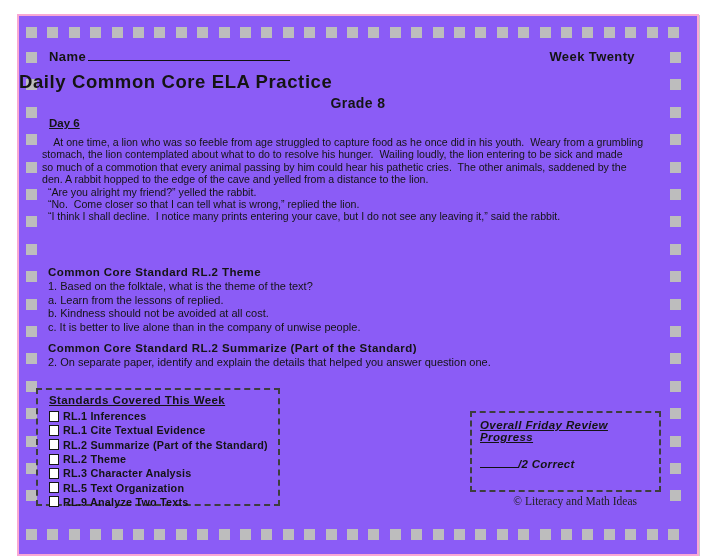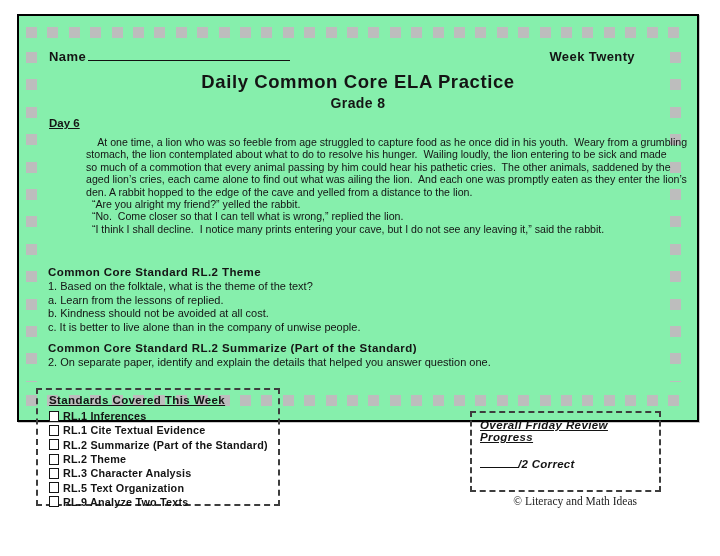--- a/index.html
+++ b/index.html
@@ -2,22 +2,22 @@
 <html><head>
 <meta charset="utf-8">
 <style>
   html,body{margin:0;padding:0;background:#ffffff;}
   body{
     width:720px;height:556px;position:relative;overflow:hidden;
     font-family:"Liberation Sans",sans-serif;color:#141414;
     -webkit-font-smoothing:antialiased;
   }
   .frame{
-    position:absolute;left:17px;top:14px;width:682px;height:408px;
-    border:2px solid #000000;background:#86efac;box-sizing:border-box;
+    position:absolute;left:17px;top:14px;width:682px;height:542px;
+    border:2px solid #f9a8d4;background:#8b5cf6;box-sizing:border-box;
     box-shadow:1px 1px 0 #c9c9c9;
   }
   
   .sq-top,.sq-bottom{
     position:absolute;left:7px;right:12px;height:11px;
     background:repeating-linear-gradient(to right,#bdbdbd 0 11px,transparent 11px 21.4px);
   }
   .sq-top{top:11px;}
   .sq-bottom{bottom:14px;}
   .sq-left,.sq-right{
@@ -34,34 +34,34 @@
     display:flex;align-items:baseline;font-size:13px;
   }
   .name-line{
     display:inline-block;width:202px;height:13px;
     border-bottom:1.6px solid #111;margin-left:2px;
   }
   .name-spacer{flex:1;}
   .week{font-size:13px;}
 
   .title{
-    position:absolute;left:0;right:0;top:55px;text-align:center;
+    position:absolute;left:0;right:0;top:55px;
     font-size:18.5px;font-weight:700;letter-spacing:.6px;
   }
   .subtitle{
     position:absolute;left:0;right:0;top:79px;text-align:center;
     font-size:14px;font-weight:700;letter-spacing:.4px;
   }
   .day{
     position:absolute;left:30px;top:101px;font-size:11.5px;font-weight:700;
     text-decoration:underline;
   }
 
   .passage{position:absolute;left:23px;top:120px;right:16px;}
-  .pline{white-space:pre;font-size:10.6px;line-height:12.4px;margin-left:44px;}
+  .pline{white-space:pre;font-size:10.6px;line-height:12.4px;}
 
   .qblock{position:absolute;left:29px;top:250px;right:30px;}
   .qheading{font-size:11.5px;margin-bottom:2px;}
   .qline{font-size:11px;line-height:13.6px;}
   .qheading2{margin-top:8px;}
 
   .standards-box{
     position:absolute;left:17px;top:372px;width:244px;height:118px;
     border:2px dashed #3d3d3d;box-sizing:border-box;
     padding:4px 4px 0 11px;
@@ -109,21 +109,20 @@
   </div>
 
   <div class="title">Daily Common Core ELA Practice</div>
   <div class="subtitle">Grade 8</div>
   <div class="day">Day 6</div>
 
   <div class="passage">
     <div class="pline">    At one time, a lion who was so feeble from age struggled to capture food as he once did in his youth.  Weary from a grumbling</div>
     <div class="pline">stomach, the lion contemplated about what to do to resolve his hunger.  Wailing loudly, the lion entering to be sick and made</div>
     <div class="pline">so much of a commotion that every animal passing by him could hear his pathetic cries.  The other animals, saddened by the</div>
-    <div class="pline">aged lion’s cries, each came alone to find out what was ailing the lion.  And each one was promptly eaten as they enter the lion’s</div>
     <div class="pline">den. A rabbit hopped to the edge of the cave and yelled from a distance to the lion.</div>
     <div class="pline">  “Are you alright my friend?” yelled the rabbit.</div>
     <div class="pline">  “No.  Come closer so that I can tell what is wrong,” replied the lion.</div>
     <div class="pline">  “I think I shall decline.  I notice many prints entering your cave, but I do not see any leaving it,” said the rabbit.</div>
   </div>
 
   <div class="qblock">
     <div class="qheading hand">Common Core Standard RL.2 Theme</div>
     <div class="qline">1.  Based on the folktale, what is the theme of the text?</div>
     <div class="qline">a.  Learn from the lessons of replied.</div>

